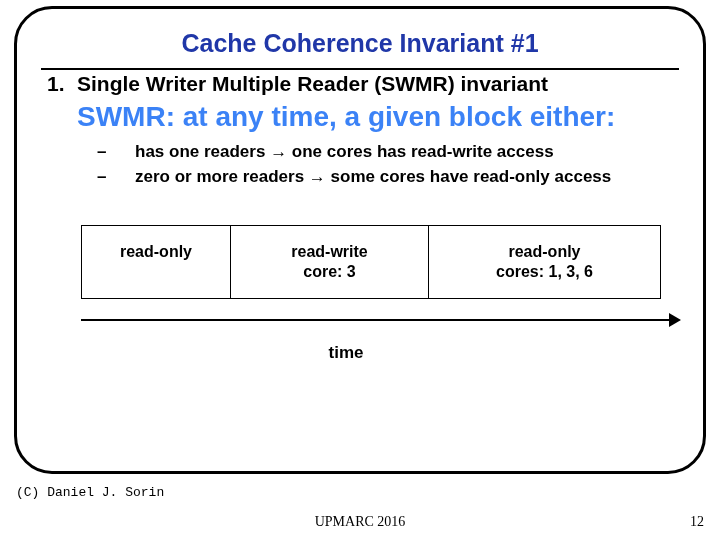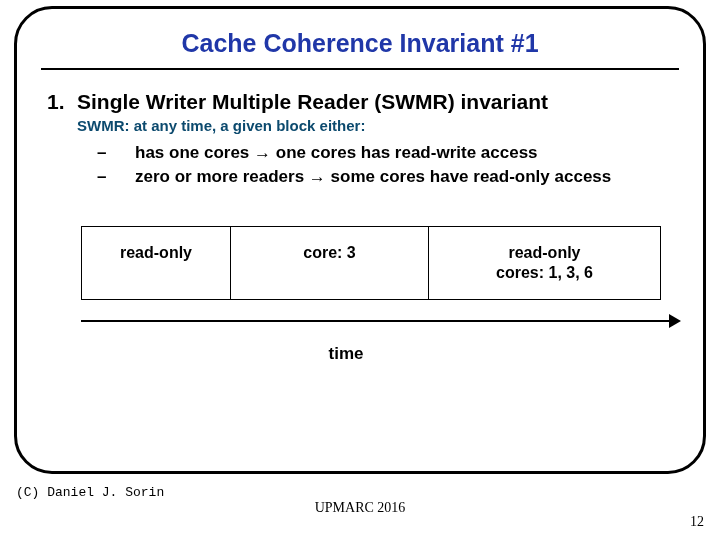--- a/index.html
+++ b/index.html
@@ -20,37 +20,36 @@
     border-radius: 38px;
     padding: 20px 24px 16px 24px;
   }
   .title {
     text-align: center;
     font-size: 25px;
     font-weight: bold;
     color: #2037a8;
     padding-bottom: 10px;
     border-bottom: 2px solid #000;
-    margin-bottom: 18px;
   }
   .main-list {
     padding-left: 6px;
   }
   .num-item {
     display: flex;
     font-size: 21px;
     font-weight: bold;
     color: #000;
     line-height: 1.35;
   }
   .num-item .num { width: 30px; flex: 0 0 30px; }
   .sub-line {
-    font-size: 15px;
+    font-size: 28px;
     font-weight: bold;
-    color: #0c4a6e;
+    color: #3b82f6;
     padding-left: 30px;
     line-height: 1.35;
   }
   .dash-list {
     padding-left: 50px;
     margin-top: 4px;
   }
   .dash-item {
     display: flex;
     font-size: 17px;
@@ -106,21 +105,21 @@
   .copyright {
     position: absolute;
     left: 16px;
     bottom: 40px;
     font-size: 13px;
     font-family: Liberation Mono, monospace;
   }
   .footer-center {
     position: absolute;
     left: 0; right: 0;
-    bottom: 24px;
+    bottom: 10px;
     text-align: center;
     font-size: 14px;
     font-family: "Times New Roman", Times, serif;
   }
   .page-num {
     position: absolute;
     right: 16px;
     bottom: 10px;
     font-size: 14px;
     font-family: "Times New Roman", Times, serif;
@@ -138,37 +137,38 @@
       <div class="num-item">
         <span class="num">1.</span>
         <span>Single Writer Multiple Reader (SWMR) invariant</span>
       </div>
       <div class="sub-line">SWMR: at any time, a given block either:</div>
 
       <div class="dash-list">
         <div class="dash-item">
           <span class="dash">–</span>
           <span>
-            <span>has one cores </span><span class="arrow">→</span><span> one cores has read-write access</span>
+            <span>has one readers </span><span class="arrow">→</span><span> one cores has read-write access</span>
           </span>
         </div>
         <div class="dash-item">
           <span class="dash">–</span>
           <span>
             <span>zero or more readers </span><span class="arrow">→</span><span> some cores have read-only access</span>
           </span>
         </div>
       </div>
     </div>
 
     <div class="timeline-row">
       <div class="epoch e1">
         <div>read-only</div>
       </div>
       <div class="epoch e2">
+        <div>read-write</div>
         <div>core: 3</div>
       </div>
       <div class="epoch e3">
         <div>read-only</div>
         <div>cores: 1, 3, 6</div>
       </div>
     </div>
 
     <div class="axis-wrap">
       <div class="axis-line"></div>

